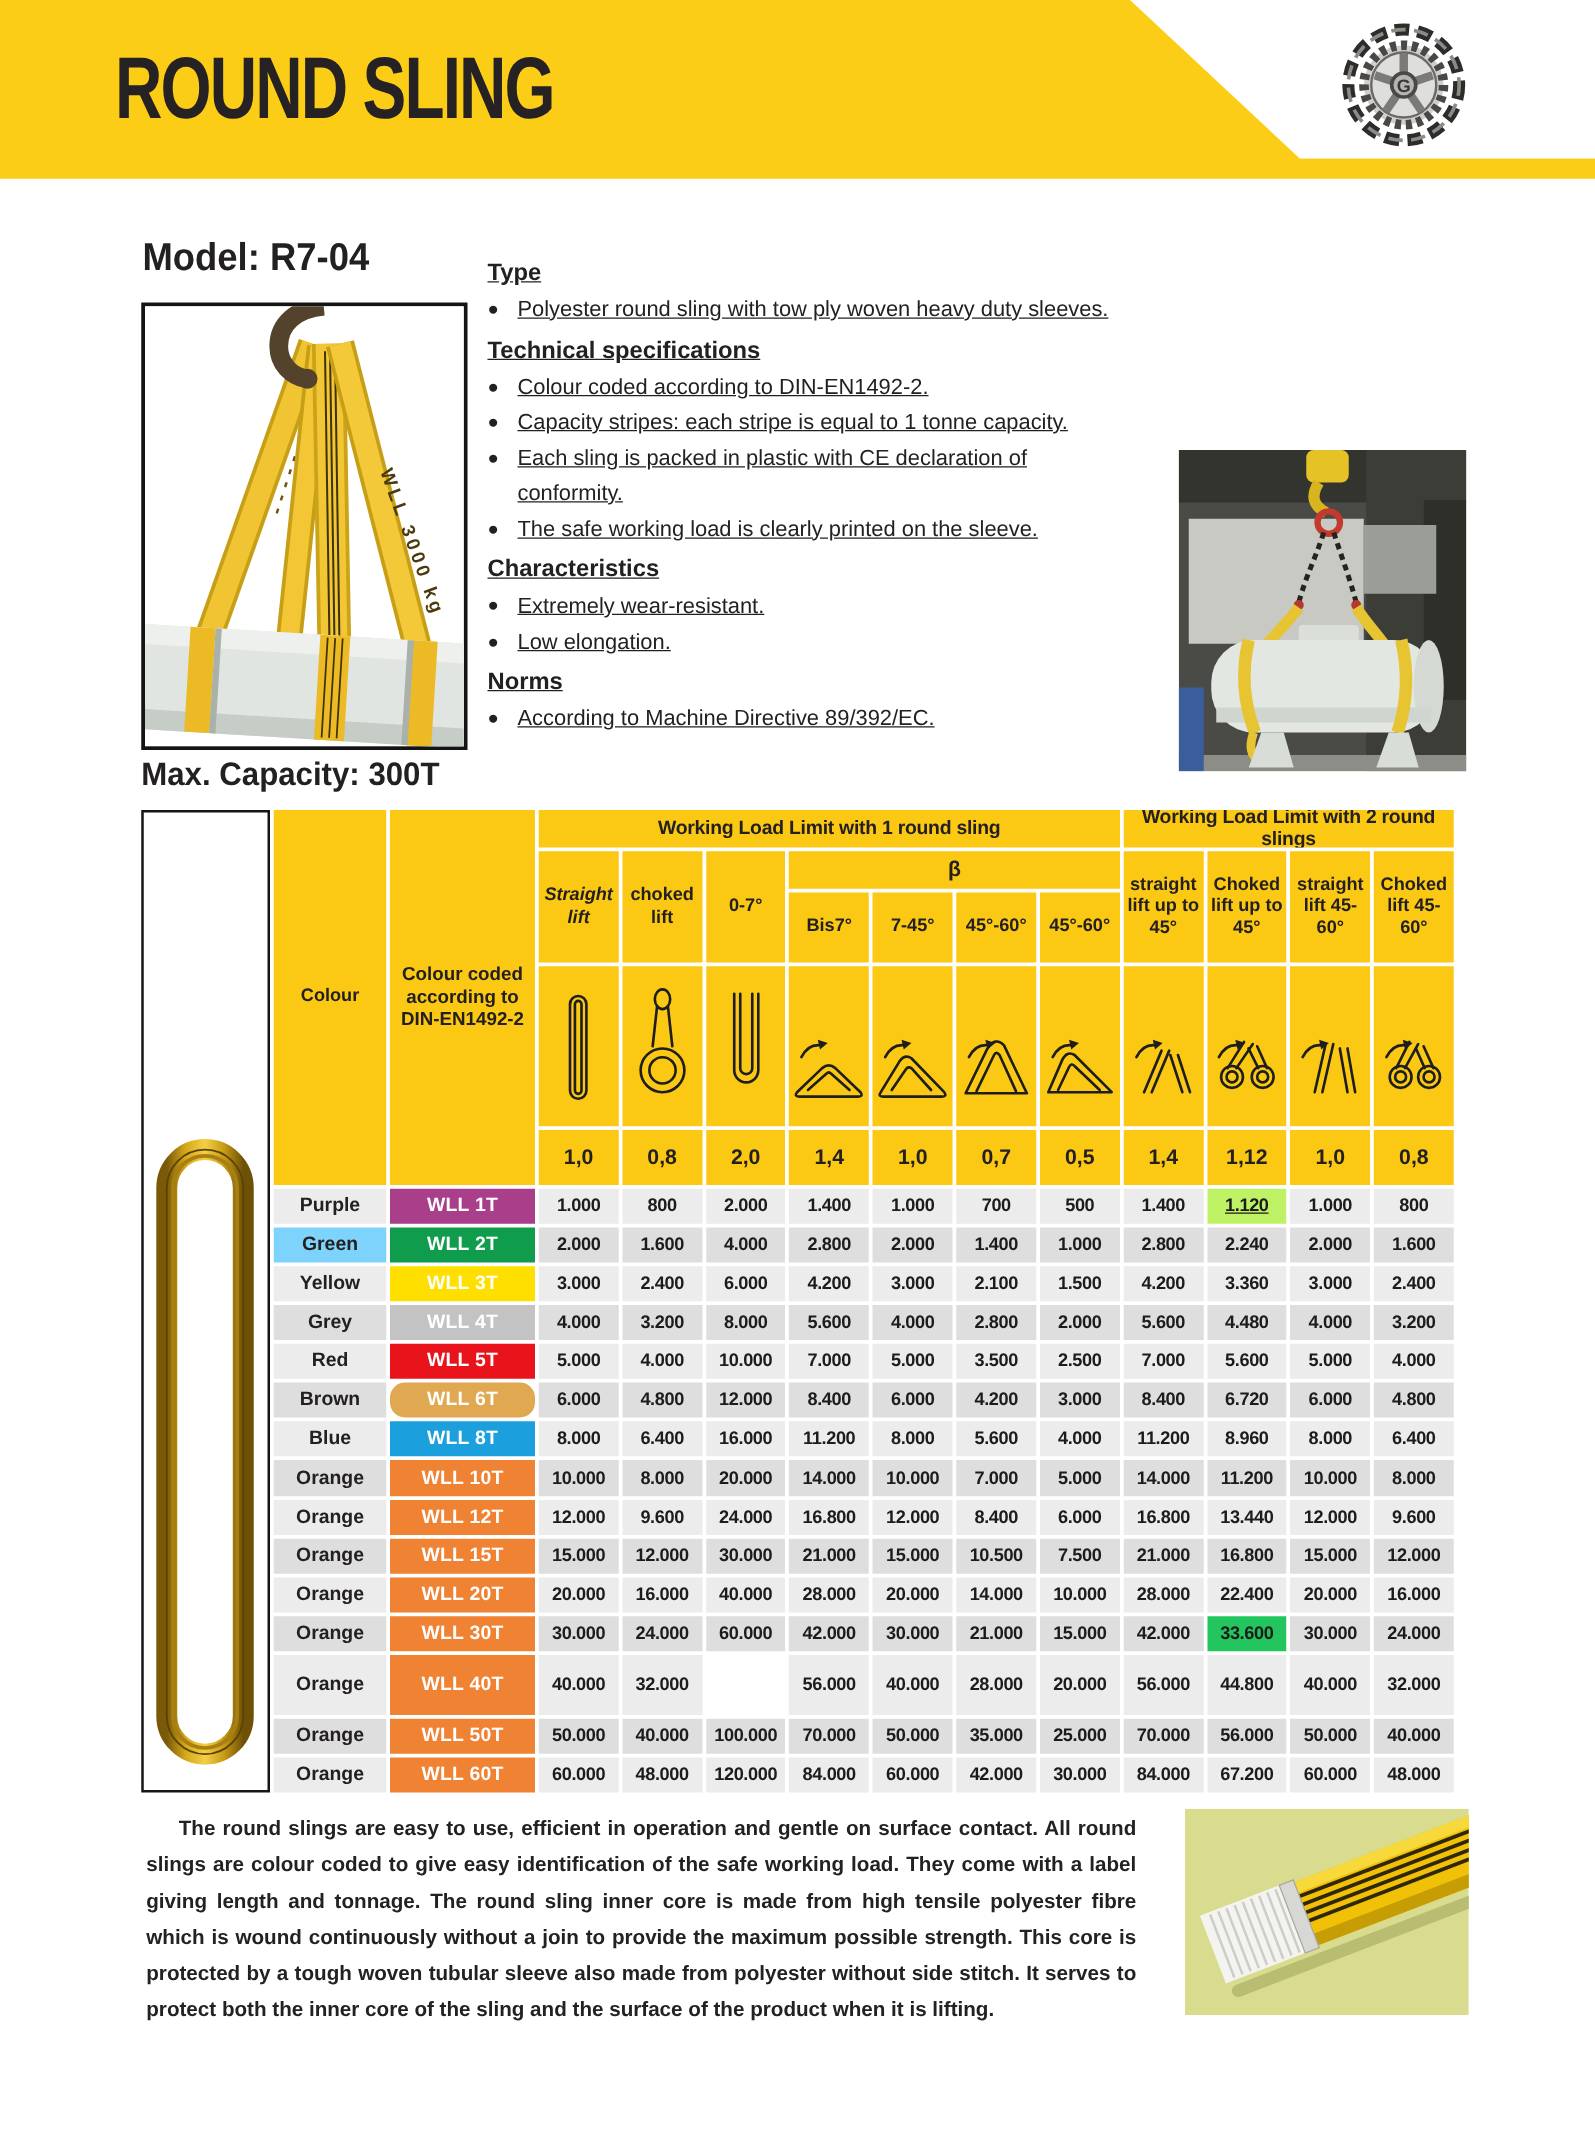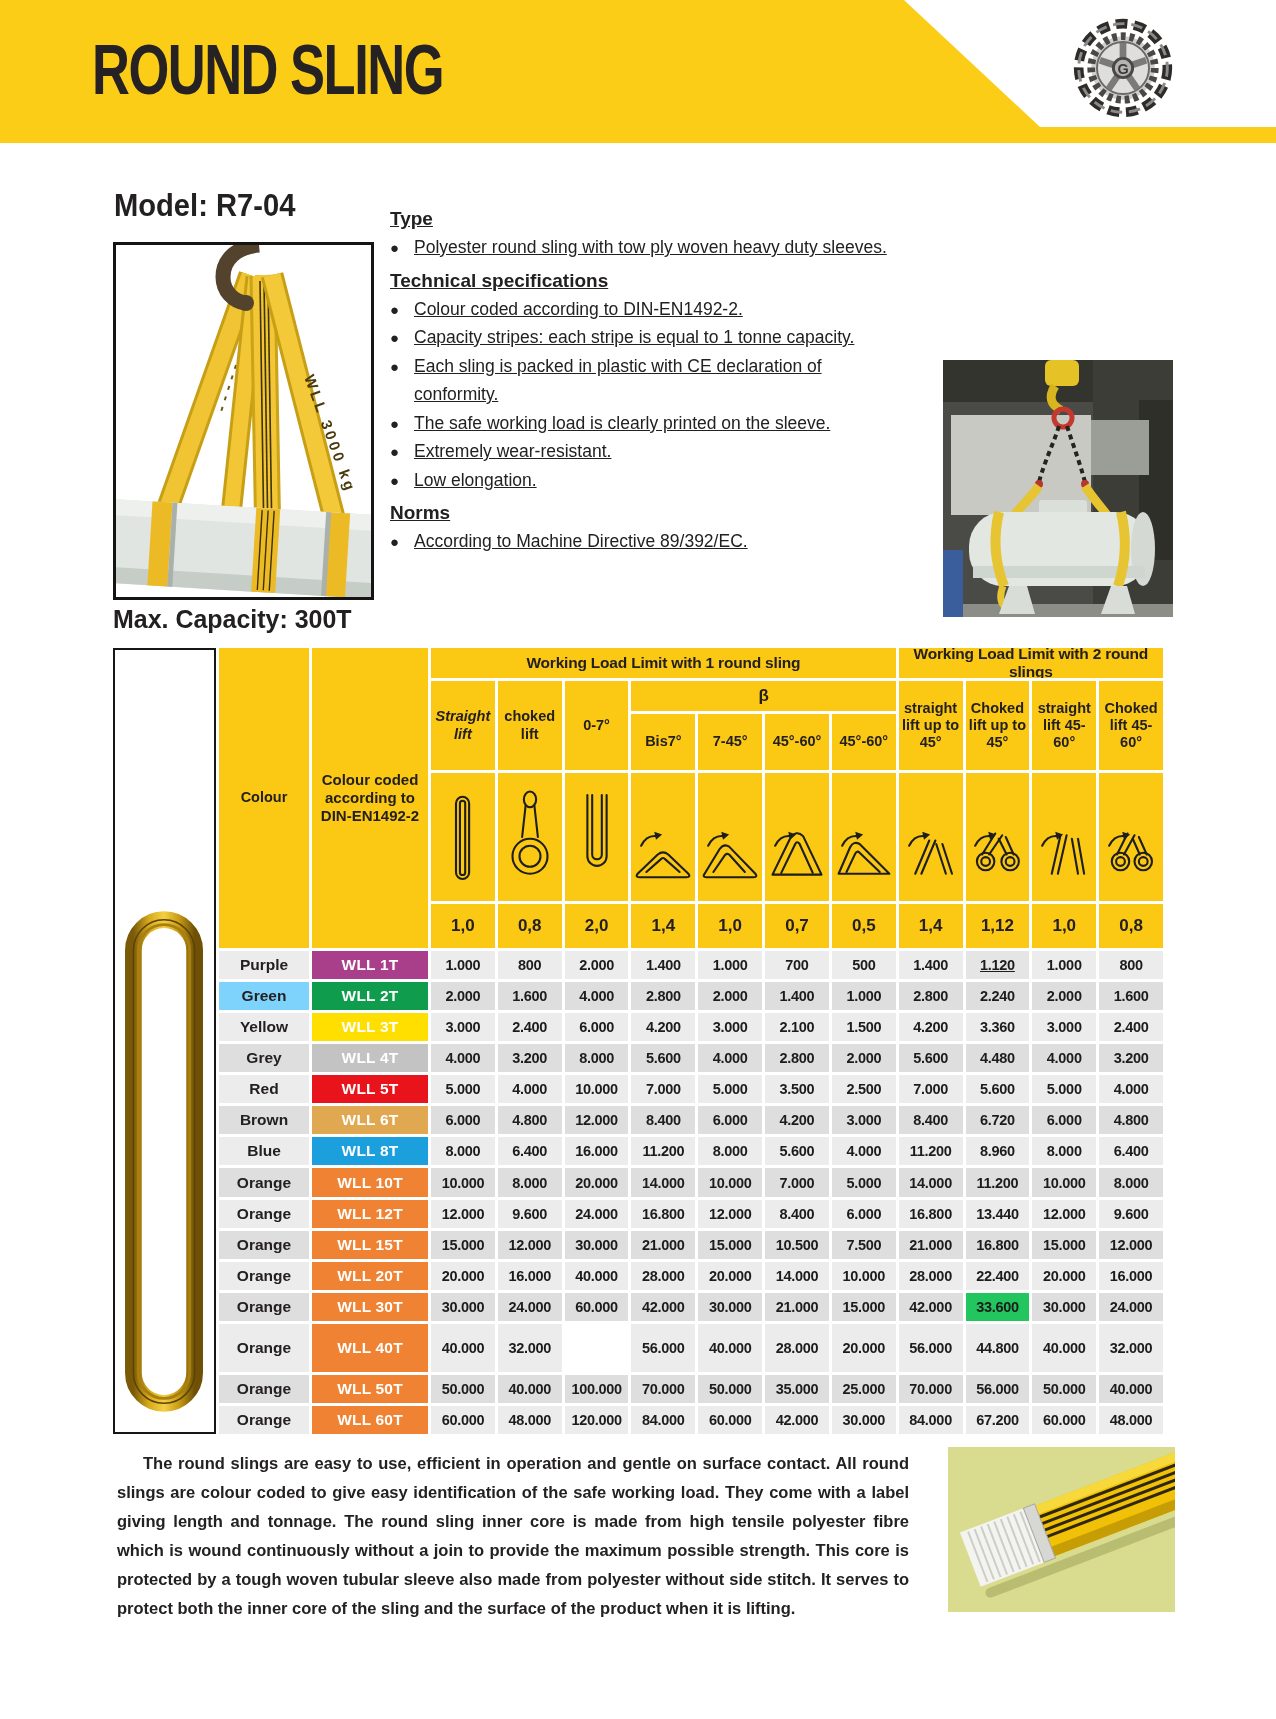--- a/index.html
+++ b/index.html
@@ -125,20 +125,21 @@
       <ul>
         <li>Polyester round sling with tow ply woven heavy duty sleeves.</li>
       </ul>
       <h3>Technical specifications</h3>
       <ul>
         <li>Colour coded according to DIN-EN1492-2.</li>
         <li>Capacity stripes: each stripe is equal to 1 tonne capacity.</li>
         <li>Each sling is packed in plastic with CE declaration of conformity.</li>
         <li>The safe working load is clearly printed on the sleeve.</li>
       </ul>
+      <h3>Characteristics</h3>
       <ul>
         <li>Extremely wear-resistant.</li>
         <li>Low elongation.</li>
       </ul>
       <h3>Norms</h3>
       <ul>
         <li>According to Machine Directive 89/392/EC.</li>
       </ul>
     </div>
 
@@ -329,21 +330,21 @@
       <div class="tc lab" style="grid-area: 6 / 2; background: rgb(236, 236, 236);">Purple</div>
       <div class="tc badge" style="grid-area: 6 / 3; background: rgb(169, 63, 138);">WLL 1T</div>
       <div class="tc val" style="grid-area: 6 / 4; background: rgb(236, 236, 236);">1.000</div>
       <div class="tc val" style="grid-area: 6 / 5; background: rgb(236, 236, 236);">800</div>
       <div class="tc val" style="grid-area: 6 / 6; background: rgb(236, 236, 236);">2.000</div>
       <div class="tc val" style="grid-area: 6 / 7; background: rgb(236, 236, 236);">1.400</div>
       <div class="tc val" style="grid-area: 6 / 8; background: rgb(236, 236, 236);">1.000</div>
       <div class="tc val" style="grid-area: 6 / 9; background: rgb(236, 236, 236);">700</div>
       <div class="tc val" style="grid-area: 6 / 10; background: rgb(236, 236, 236);">500</div>
       <div class="tc val" style="grid-area: 6 / 11; background: rgb(236, 236, 236);">1.400</div>
-      <div class="tc val" style="grid-area: 6 / 12; background: #e5e5e5; text-decoration: underline;">1.120</div>
+      <div class="tc val" style="grid-area: 6 / 12; background: #bef264; text-decoration: underline;">1.120</div>
       <div class="tc val" style="grid-area: 6 / 13; background: rgb(236, 236, 236);">1.000</div>
       <div class="tc val" style="grid-area: 6 / 14; background: rgb(236, 236, 236);">800</div>
       <div class="tc lab" style="grid-area: 7 / 2; background: #7dd3fc;">Green</div>
       <div class="tc badge" style="grid-area: 7 / 3; background: rgb(15, 156, 76);">WLL 2T</div>
       <div class="tc val" style="grid-area: 7 / 4; background: rgb(222, 222, 222);">2.000</div>
       <div class="tc val" style="grid-area: 7 / 5; background: rgb(222, 222, 222);">1.600</div>
       <div class="tc val" style="grid-area: 7 / 6; background: rgb(222, 222, 222);">4.000</div>
       <div class="tc val" style="grid-area: 7 / 7; background: rgb(222, 222, 222);">2.800</div>
       <div class="tc val" style="grid-area: 7 / 8; background: rgb(222, 222, 222);">2.000</div>
       <div class="tc val" style="grid-area: 7 / 9; background: rgb(222, 222, 222);">1.400</div>
@@ -385,21 +386,21 @@
       <div class="tc val" style="grid-area: 10 / 6; background: rgb(236, 236, 236);">10.000</div>
       <div class="tc val" style="grid-area: 10 / 7; background: rgb(236, 236, 236);">7.000</div>
       <div class="tc val" style="grid-area: 10 / 8; background: rgb(236, 236, 236);">5.000</div>
       <div class="tc val" style="grid-area: 10 / 9; background: rgb(236, 236, 236);">3.500</div>
       <div class="tc val" style="grid-area: 10 / 10; background: rgb(236, 236, 236);">2.500</div>
       <div class="tc val" style="grid-area: 10 / 11; background: rgb(236, 236, 236);">7.000</div>
       <div class="tc val" style="grid-area: 10 / 12; background: rgb(236, 236, 236);">5.600</div>
       <div class="tc val" style="grid-area: 10 / 13; background: rgb(236, 236, 236);">5.000</div>
       <div class="tc val" style="grid-area: 10 / 14; background: rgb(236, 236, 236);">4.000</div>
       <div class="tc lab" style="grid-area: 11 / 2; background: rgb(222, 222, 222);">Brown</div>
-      <div class="tc badge" style="grid-area: 11 / 3; background: rgb(224, 168, 81);">WLL 6T</div>
+      <div class="tc badge" style="grid-area: 11 / 3; background: rgb(224, 168, 81); border-radius: 12px;">WLL 6T</div>
       <div class="tc val" style="grid-area: 11 / 4; background: rgb(222, 222, 222);">6.000</div>
       <div class="tc val" style="grid-area: 11 / 5; background: rgb(222, 222, 222);">4.800</div>
       <div class="tc val" style="grid-area: 11 / 6; background: rgb(222, 222, 222);">12.000</div>
       <div class="tc val" style="grid-area: 11 / 7; background: rgb(222, 222, 222);">8.400</div>
       <div class="tc val" style="grid-area: 11 / 8; background: rgb(222, 222, 222);">6.000</div>
       <div class="tc val" style="grid-area: 11 / 9; background: rgb(222, 222, 222);">4.200</div>
       <div class="tc val" style="grid-area: 11 / 10; background: rgb(222, 222, 222);">3.000</div>
       <div class="tc val" style="grid-area: 11 / 11; background: rgb(222, 222, 222);">8.400</div>
       <div class="tc val" style="grid-area: 11 / 12; background: rgb(222, 222, 222);">6.720</div>
       <div class="tc val" style="grid-area: 11 / 13; background: rgb(222, 222, 222);">6.000</div>

